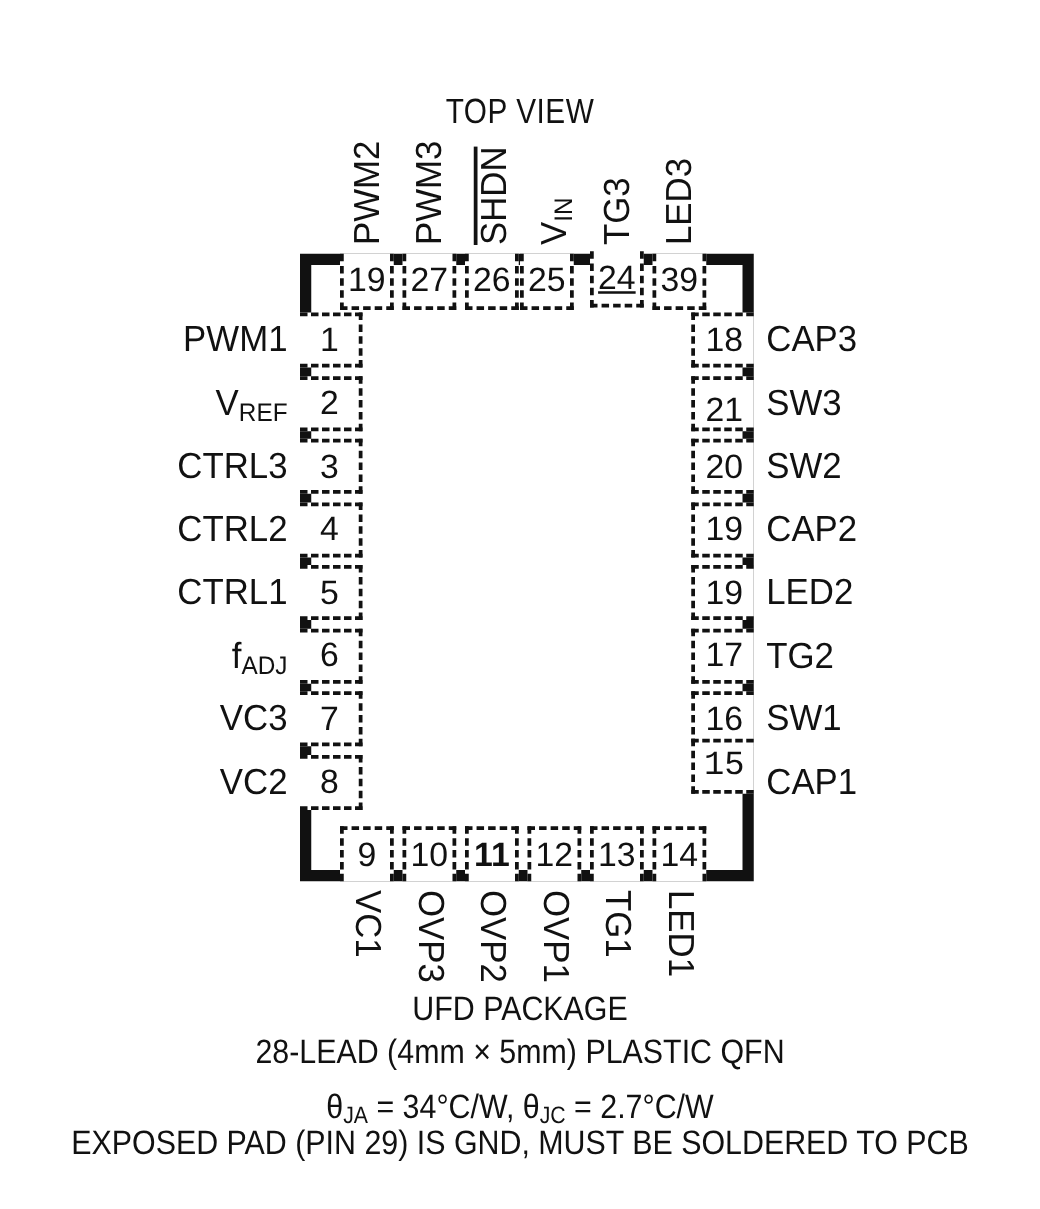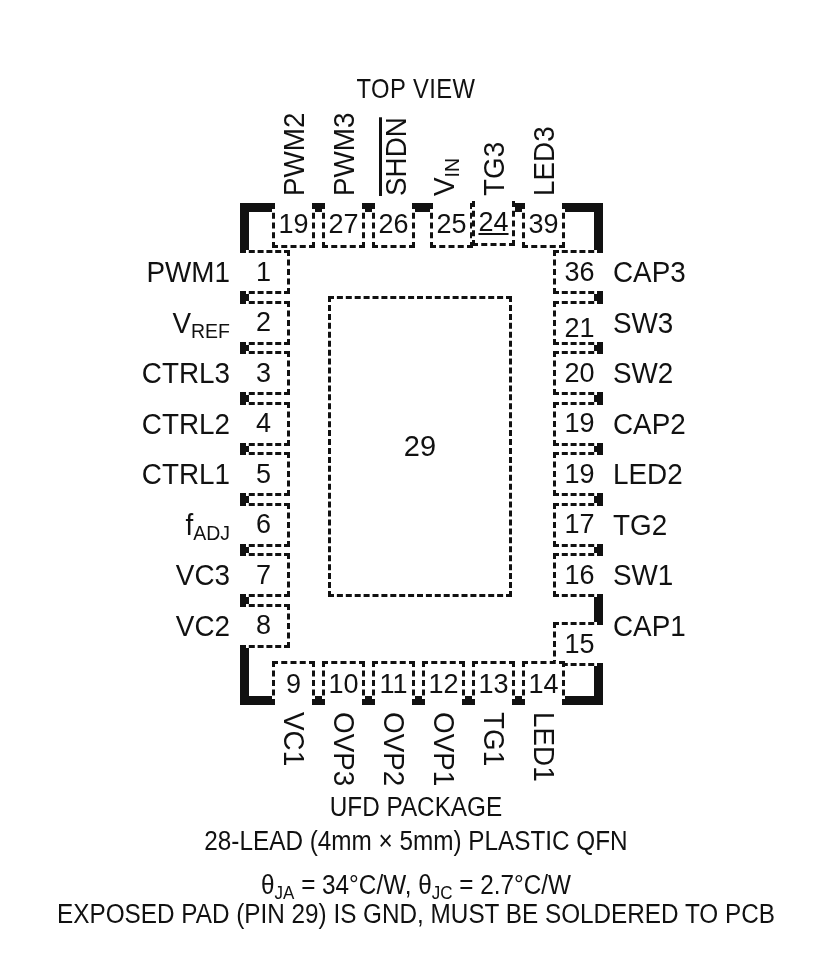--- a/index.html
+++ b/index.html
@@ -73,21 +73,21 @@
   <div id="pads">
       <div class="pad open-top" style="left: 272px; top: 203px; width: 43px; height: 45px;">
         <span class="pin-num">19</span>
       </div>
       <div class="pad open-top" style="left: 322px; top: 203px; width: 43px; height: 45px;">
         <span class="pin-num">27</span>
       </div>
       <div class="pad open-top" style="left: 372px; top: 203px; width: 43px; height: 45px;">
         <span class="pin-num">26</span>
       </div>
-      <div class="pad open-top" style="left: 430px; top: 203px; width: 43px; height: 45px; text-align: right;">
+      <div class="pad open-top" style="left: 416px; top: 203px; width: 43px; height: 45px; text-align: right;">
         <span class="pin-num">25</span>
       </div>
       <div class="pad open-top" style="left: 472px; top: 201px; width: 43px; height: 45px; text-decoration: underline;">
         <span class="pin-num">24</span>
       </div>
       <div class="pad open-top" style="left: 522px; top: 203px; width: 43px; height: 45px;">
         <span class="pin-num">39</span>
       </div>
       <div class="pad open-left" style="left: 240px; top: 250px; width: 50px; height: 44px;">
         <span class="pin-num">1</span>
@@ -107,66 +107,63 @@
       <div class="pad open-left" style="left: 240px; top: 502.5px; width: 50px; height: 44px;">
         <span class="pin-num">6</span>
       </div>
       <div class="pad open-left" style="left: 240px; top: 553px; width: 50px; height: 44px;">
         <span class="pin-num">7</span>
       </div>
       <div class="pad open-left" style="left: 240px; top: 603.5px; width: 50px; height: 44px;">
         <span class="pin-num">8</span>
       </div>
       <div class="pad open-right" style="left: 553px; top: 250px; width: 50px; height: 44px;">
-        <span class="pin-num">36</span>
+        <span class="pin-num">18</span>
       </div>
       <div class="pad open-right" style="left: 553px; top: 300.5px; width: 50px; height: 44px; align-items: flex-end;">
         <span class="pin-num">21</span>
       </div>
       <div class="pad open-right" style="left: 553px; top: 351px; width: 50px; height: 44px;">
         <span class="pin-num">20</span>
       </div>
       <div class="pad open-right" style="left: 553px; top: 401.5px; width: 50px; height: 44px;">
         <span class="pin-num">19</span>
       </div>
       <div class="pad open-right" style="left: 553px; top: 452px; width: 50px; height: 44px;">
         <span class="pin-num">19</span>
       </div>
       <div class="pad open-right" style="left: 553px; top: 502.5px; width: 50px; height: 44px;">
         <span class="pin-num">17</span>
       </div>
       <div class="pad open-right" style="left: 553px; top: 553px; width: 50px; height: 44px;">
         <span class="pin-num">16</span>
       </div>
-      <div class="pad open-right" style="left: 553px; top: 622px; width: 50px; height: 44px;">
+      <div class="pad open-right" style="left: 553px; top: 591px; width: 50px; height: 44px; font-family: Liberation Mono, monospace;">
         <span class="pin-num">15</span>
       </div>
       <div class="pad open-bottom" style="left: 272px; top: 661px; width: 43px; height: 44px;">
         <span class="pin-num">9</span>
       </div>
       <div class="pad open-bottom" style="left: 322px; top: 661px; width: 43px; height: 44px;">
         <span class="pin-num">10</span>
       </div>
-      <div class="pad open-bottom" style="left: 372px; top: 661px; width: 43px; height: 44px;">
+      <div class="pad open-bottom" style="left: 372px; top: 661px; width: 43px; height: 44px; font-weight: bold;">
         <span class="pin-num">11</span>
       </div>
       <div class="pad open-bottom" style="left: 422px; top: 661px; width: 43px; height: 44px;">
         <span class="pin-num">12</span>
       </div>
       <div class="pad open-bottom" style="left: 472px; top: 661px; width: 43px; height: 44px; justify-content: center;">
         <span class="pin-num">13</span>
       </div>
       <div class="pad open-bottom" style="left: 522px; top: 661px; width: 43px; height: 44px;">
         <span class="pin-num">14</span>
       </div>
     </div>
 
-  <div id="exposed-pad" class="abs">
-    <span>29</span>
-  </div>
 
   <div id="labels">
       <div class="rot-label up" style="left: 278.5px; top: 196px;"><span>PWM2</span></div>
       <div class="rot-label up" style="left: 328.5px; top: 196px;"><span>PWM3</span></div>
       <div class="rot-label up" style="left: 378.5px; top: 196px;"><span class="over">SHDN</span></div>
       <div class="rot-label up" style="left: 428.5px; top: 196px;"><span>V</span><span class="sub">IN</span></div>
       <div class="rot-label up" style="left: 478.5px; top: 196px;"><span>TG3</span></div>
       <div class="rot-label up" style="left: 528.5px; top: 196px;"><span>LED3</span></div>
       <div class="side-label left" style="top: 257px;"><span>PWM1</span></div>
       <div class="side-label left" style="top: 307.5px;"><span>V</span><span class="sub">REF</span></div>

